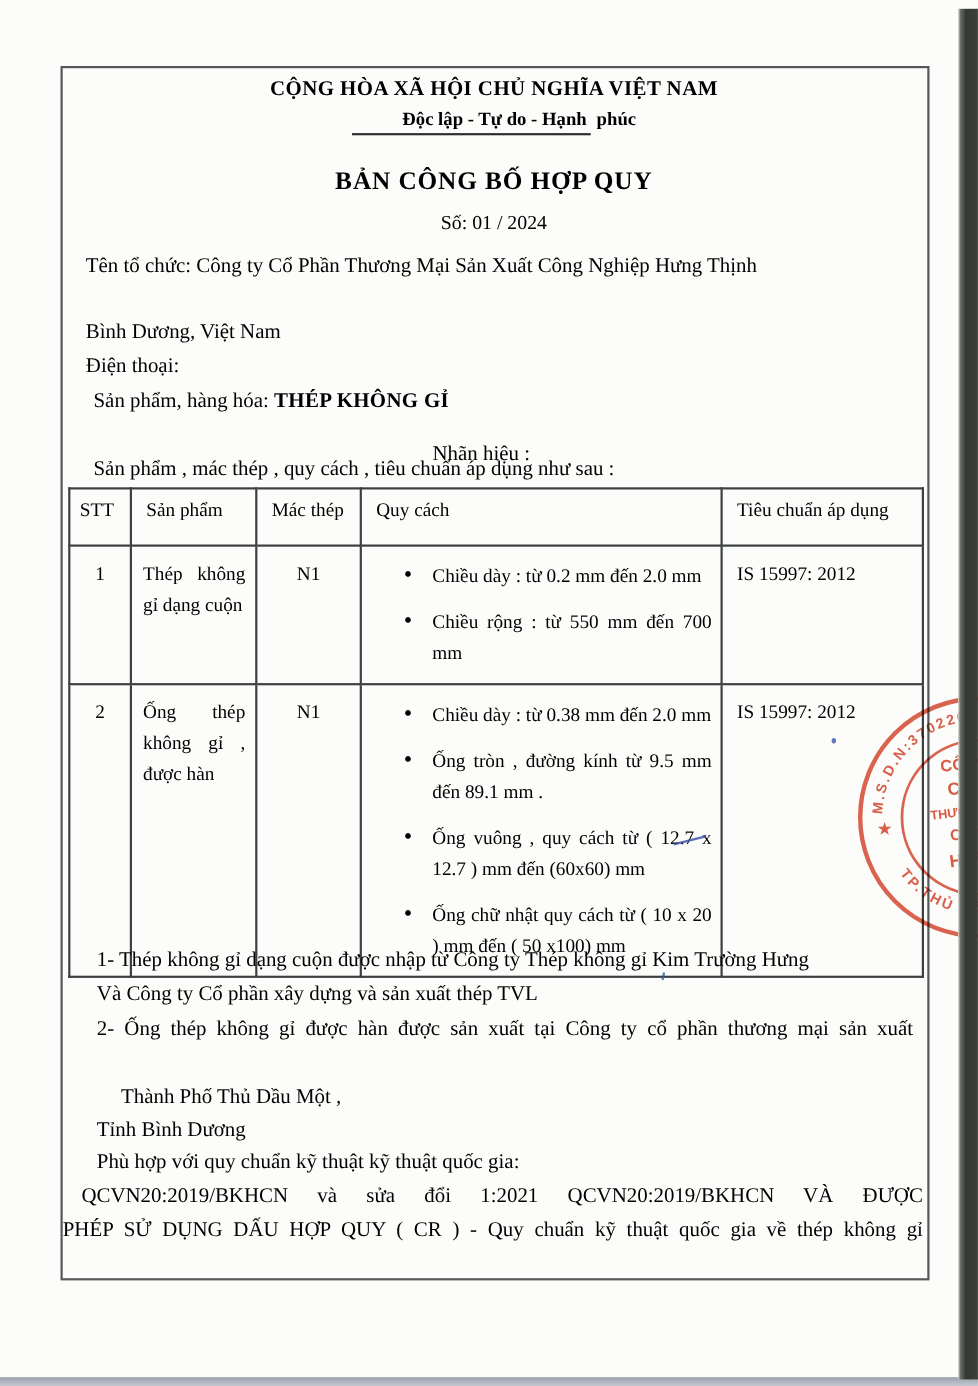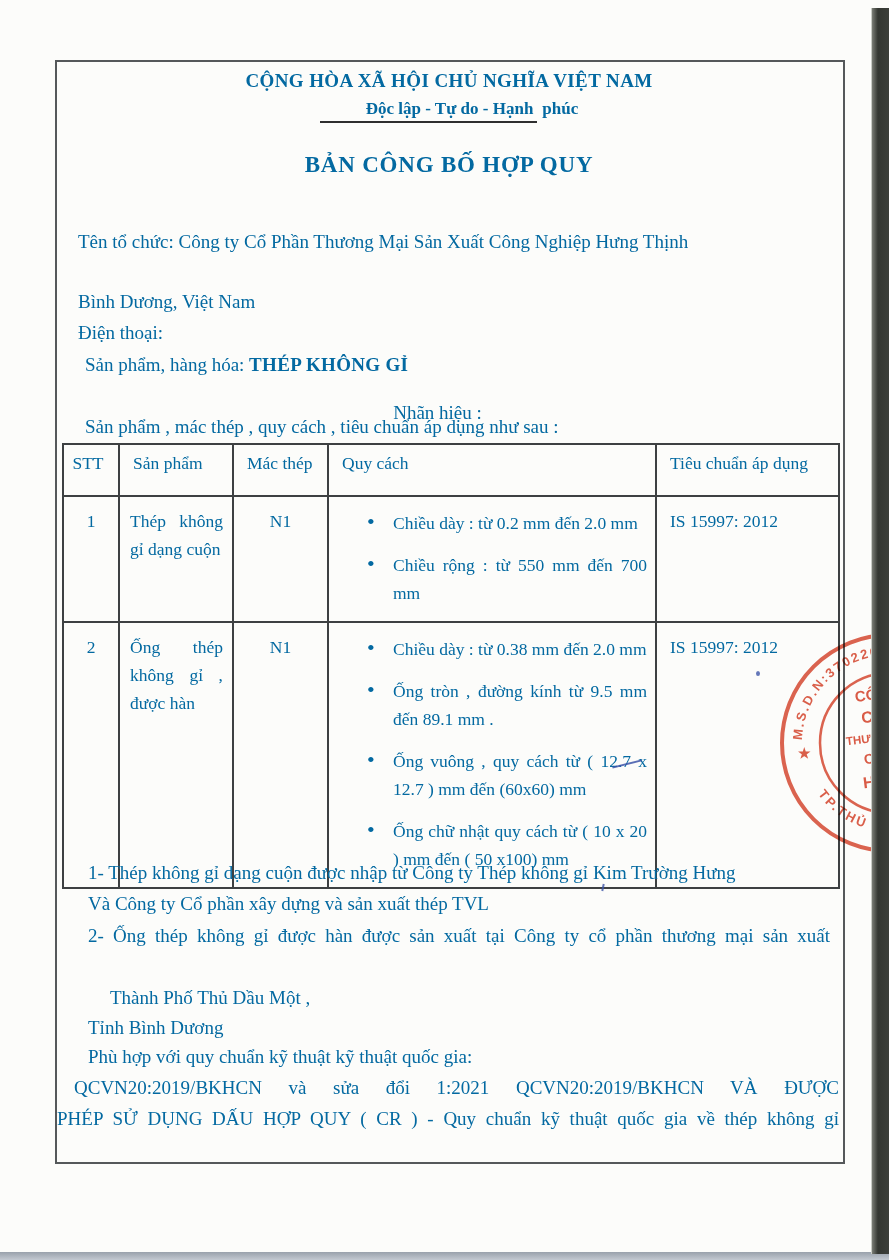--- a/index.html
+++ b/index.html
@@ -1,19 +1,19 @@
 <!DOCTYPE html>
 <html><head>
 <meta charset="utf-8">
 <style>
   html,body { margin:0; padding:0; background:#e8e8e8; }
   .page {
     position:relative; width:889px; height:1260px; margin:0 auto;
     background:#fcfcfa; overflow:hidden;
-    font-family:"Liberation Serif", serif; color:#0369a1;
+    font-family:"Liberation Serif", serif; color:#000000;
   }
   .abs { position:absolute; }
   
   .frame { left:55px; top:60px; width:786px; height:1100px; border:2px solid #55585a; }
   
   .nat-title { left:55px; top:70px; width:788px; text-align:center;
     font-size:19px; font-weight:bold; letter-spacing:.4px; }
   .motto { left:55px; top:99px; width:788px; text-align:center; font-size:17px; font-weight:bold; }
   .motto .u { border-bottom:2.5px solid #2f2f2f; padding:0 4px 3px 46px; }
   .motto .tail { margin-left:5px; }
@@ -86,20 +86,21 @@
 
 <div class="page">
 
   <div class="abs frame"></div>
 
   <div class="abs nat-title">CỘNG HÒA XÃ HỘI CHỦ NGHĨA VIỆT NAM</div>
   <div class="abs motto">
     <span class="u">Độc lập - Tự do - Hạnh</span><span class="tail">phúc</span>
   </div>
   <div class="abs doc-title">BẢN CÔNG BỐ HỢP QUY</div>
+  <div class="abs doc-number">Số: 01 / 2024</div>
 
   <div class="abs para p-org">Tên tổ chức: Công ty Cổ Phần Thương Mại Sản Xuất Công Nghiệp Hưng Thịnh</div>
   <div class="abs para p-addr2">Bình Dương, Việt Nam</div>
   <div class="abs para p-phone">Điện thoại:</div>
   <div class="abs para p-product"><span>Sản phẩm, hàng hóa: </span><b>THÉP KHÔNG GỈ</b></div>
   <div class="abs para p-brand">Nhãn hiệu :</div>
   <div class="abs para p-intro">Sản phẩm , mác thép , quy cách , tiêu chuẩn áp dụng như sau :</div>
 
   <table class="abs spec-table">
     <colgroup>

